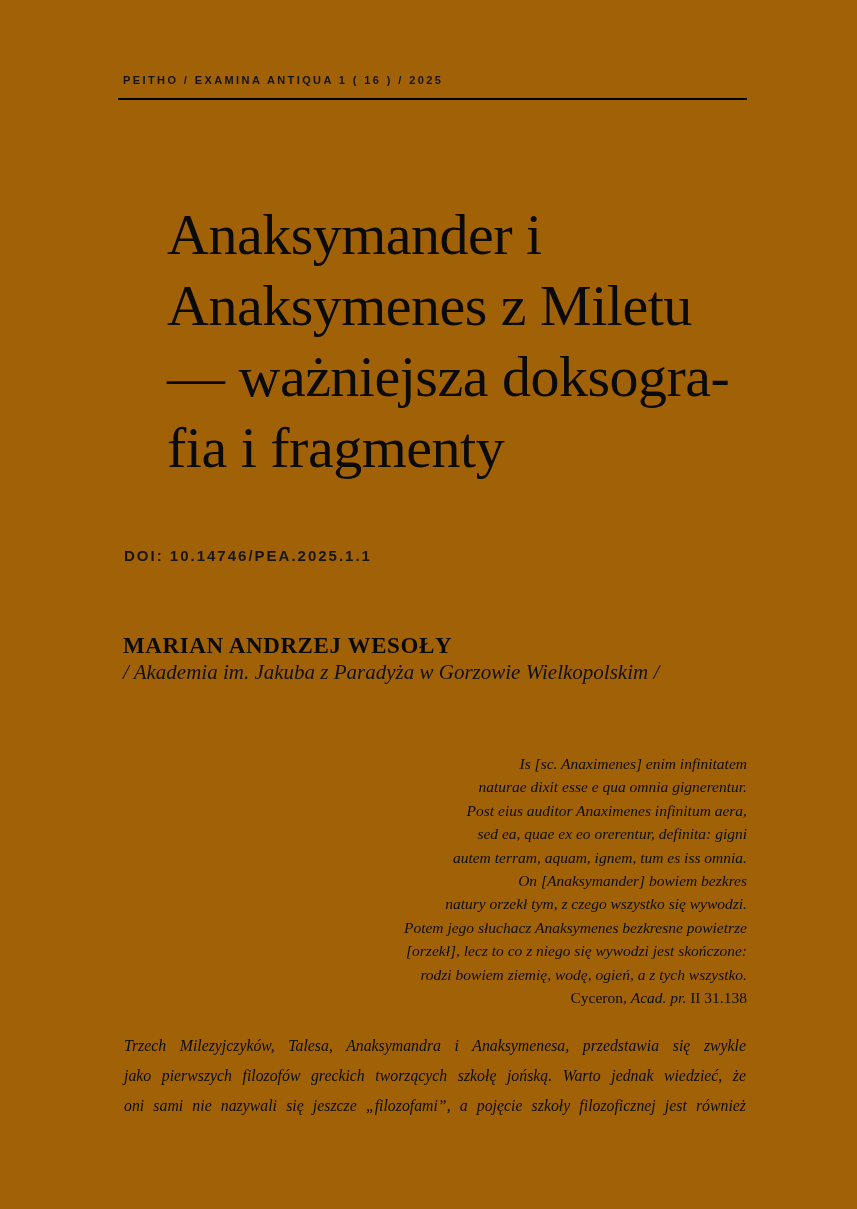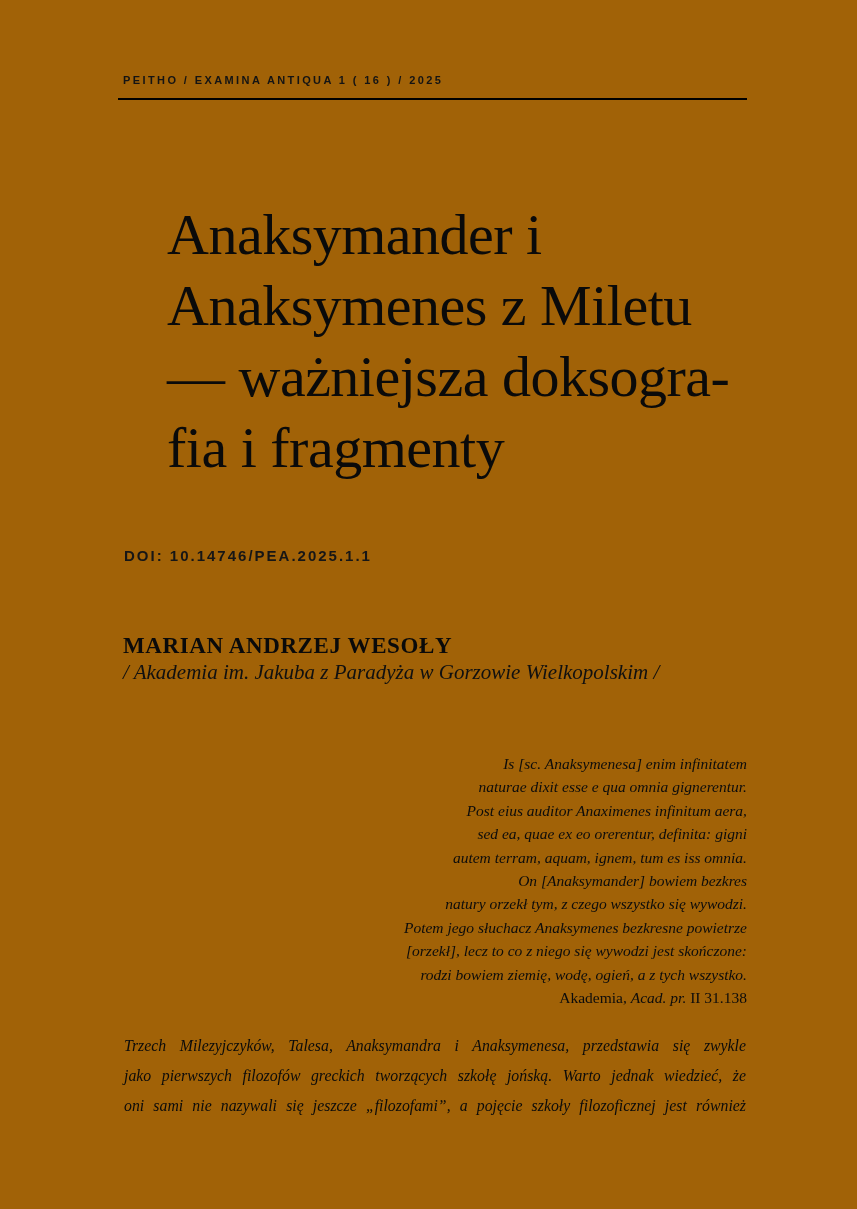--- a/index.html
+++ b/index.html
@@ -130,32 +130,32 @@
     <span class="tl">fia i fragmenty</span>
   </h1>
 
   <div class="doi">DOI: 10.14746/PEA.2025.1.1</div>
 
   <div class="author-name">MARIAN ANDRZEJ WESOŁY</div>
 
   <div class="author-affiliation">/ Akademia im. Jakuba z Paradyża w Gorzowie Wielkopolskim /</div>
 
   <div class="epigraph">
-    <div class="q-line">Is [sc. Anaksymenesa] enim infinitatem</div>
+    <div class="q-line">Is [sc. Anaximenes] enim infinitatem</div>
     <div class="q-line">naturae dixit esse e qua omnia gignerentur.</div>
     <div class="q-line">Post eius auditor Anaximenes infinitum aera,</div>
     <div class="q-line">sed ea, quae ex eo orerentur, definita: gigni</div>
     <div class="q-line">autem terram, aquam, ignem, tum es iss omnia.</div>
     <div class="q-line">On [Anaksymander] bowiem bezkres</div>
     <div class="q-line">natury orzekł tym, z czego wszystko się wywodzi.</div>
     <div class="q-line">Potem jego słuchacz Anaksymenes bezkresne powietrze</div>
     <div class="q-line">[orzekł], lecz to co z niego się wywodzi jest skończone:</div>
     <div class="q-line">rodzi bowiem ziemię, wodę, ogień, a z tych wszystko.</div>
     <div class="citation">
-      <span>Akademia, </span><span class="it">Acad. pr.</span><span> II 31.138</span>
+      <span>Cyceron, </span><span class="it">Acad. pr.</span><span> II 31.138</span>
     </div>
   </div>
 
   <div class="body-text">
     <div class="b-line">Trzech Milezyjczyków, Talesa, Anaksymandra i Anaksymenesa, przedstawia się zwykle</div>
     <div class="b-line">jako pierwszych filozofów greckich tworzących szkołę jońską. Warto jednak wiedzieć, że</div>
     <div class="b-line">oni sami nie nazywali się jeszcze „filozofami”, a pojęcie szkoły filozoficznej jest również</div>
   </div>
 
 </div>

